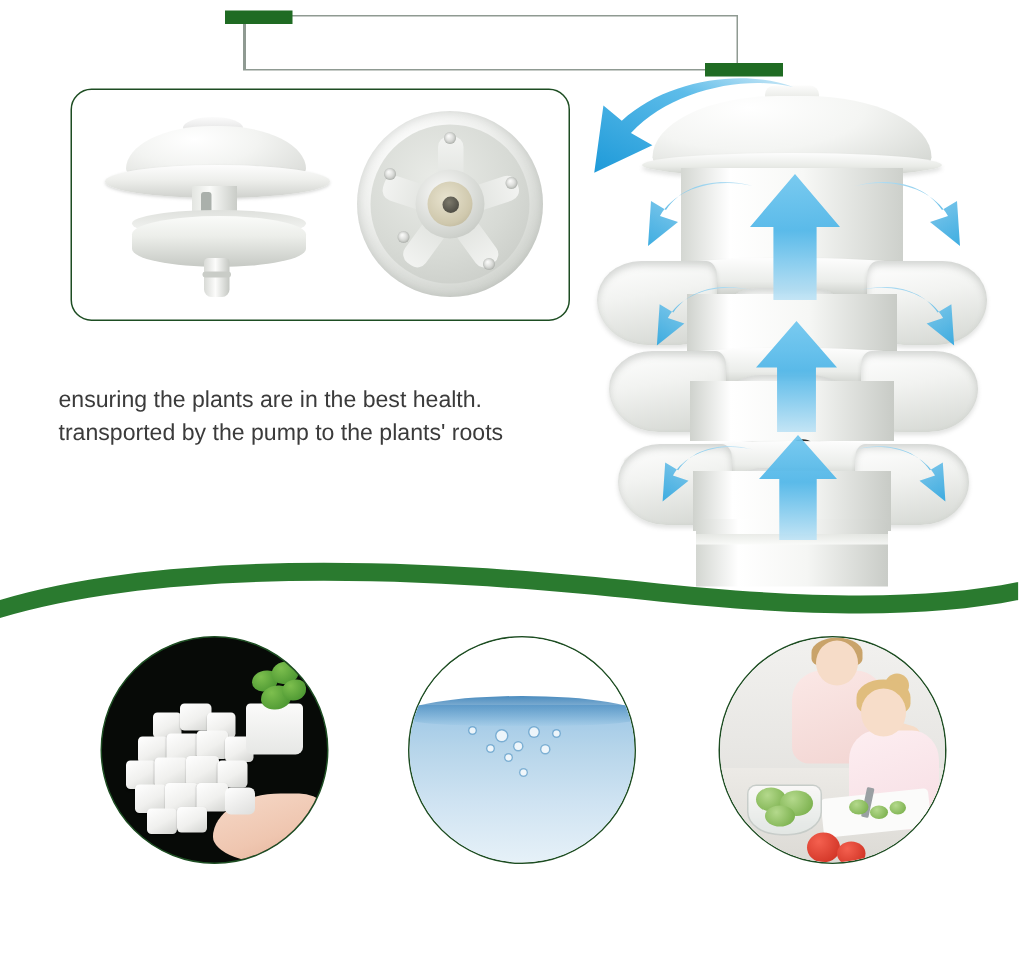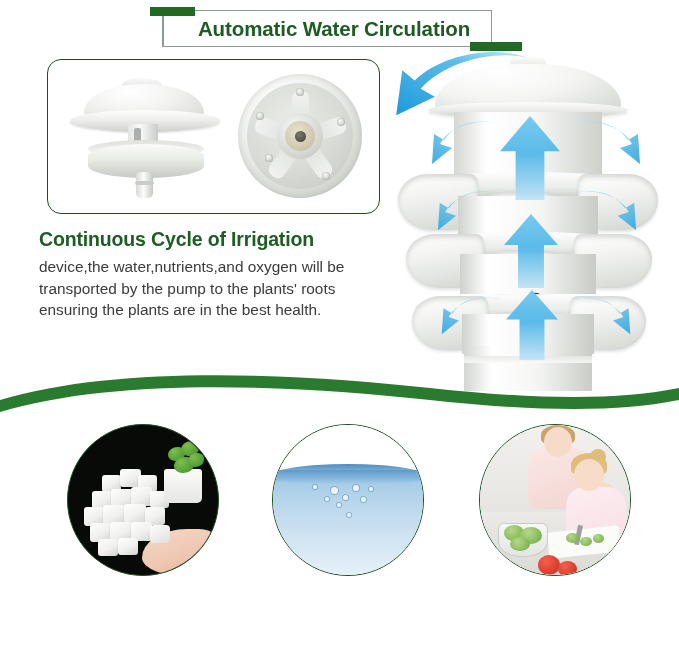--- a/index.html
+++ b/index.html
@@ -337,21 +337,20 @@
   }
 </style>
 </head>
 <body>
 
 <div id="page">
 
   <div class="title-frame"></div>
   <div class="title-frame-notch-tl"></div>
   <div class="title-frame-notch-br"></div>
-  <div class="page-title">Automatic Water Circulation</div>
 
   <div class="photo-box">
 
     <div class="pump-side">
       <div class="ps-cap-top"></div>
       <div class="ps-dome"></div>
       <div class="ps-brim"></div>
       <div class="ps-column"></div>
       <div class="ps-column-slot"></div>
       <div class="ps-base-rim"></div>
@@ -372,25 +371,23 @@
       <div class="pf-hub-i"></div>
       <div class="pf-hub-hole"></div>
       <div class="pf-screw" style="left:58px; top:14px;"></div>
       <div class="pf-screw" style="left:99px; top:44px;"></div>
       <div class="pf-screw" style="left:84px; top:98px;"></div>
       <div class="pf-screw" style="left:27px; top:80px;"></div>
       <div class="pf-screw" style="left:18px; top:38px;"></div>
     </div>
   </div>
 
-  <div class="section-heading">Continuous Cycle of Irrigation</div>
   <div class="section-body">
-    <div>device,the water,nutrients,and oxygen will be</div>
+    <div>ensuring the plants are in the best health.</div>
     <div>transported by the pump to the plants' roots</div>
-    <div>ensuring the plants are in the best health.</div>
   </div>
 
   <div class="tower-wrap">
 
     <div class="tw-lid-knob"></div>
     <div class="tw-lid"></div>
     <div class="tw-lid-brim"></div>
     <div class="tw-body"></div>
 
     <div class="tier-plate" style="left:20px; top:126px; width:232px; height:26px;"></div>

